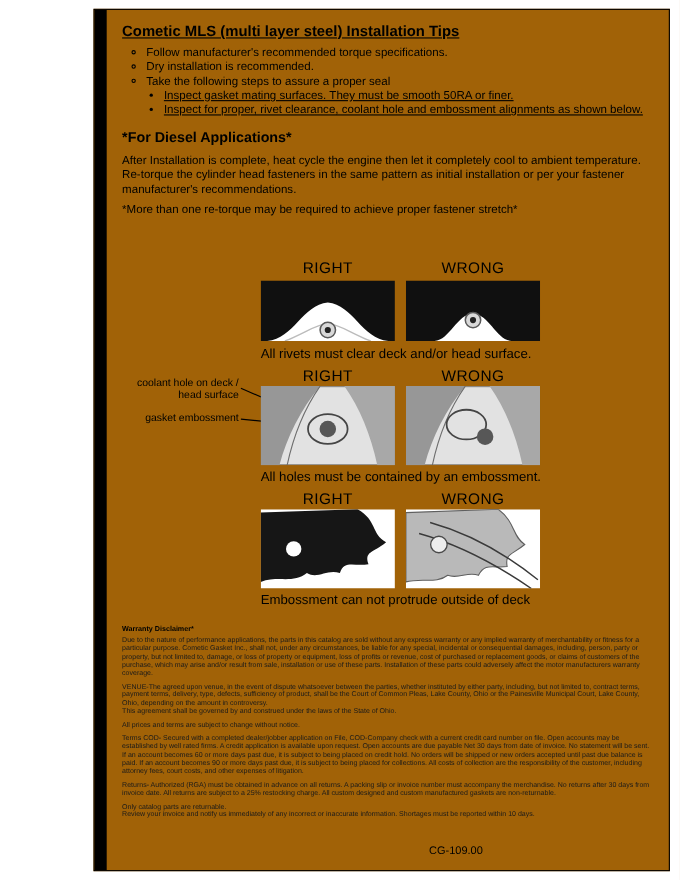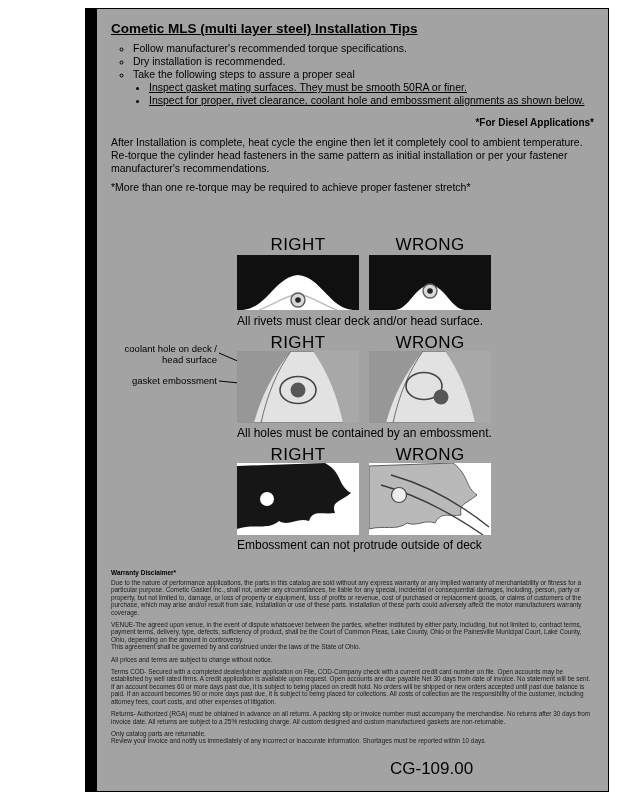--- a/index.html
+++ b/index.html
@@ -11,21 +11,21 @@
     font-family: "Liberation Sans", sans-serif;
     color: #000;
     overflow: hidden;
   }
   .page {
     position: relative;
     margin: 8px 0 0 85px;
     width: 522px;
     height: 782px;
     border: 1px solid #000;
-    background: #a3a3a3;
+    background: #a16207;
   }
   .spine {
     position: absolute;
     left: 0; top: 0; bottom: 0;
     width: 11px;
     background: #000;
   }
   .content {
     position: absolute;
     left: 11px; top: 0; right: 0; bottom: 0;
@@ -49,43 +49,42 @@
   .subbullets {
     margin: 0;
     padding-left: 16px;
     list-style-type: disc;
     font-size: 10.5px;
     line-height: 13px;
     text-decoration: underline;
   }
   .diesel {
     margin: 10px 0 0 0;
-    font-size: 10px;
+    font-size: 13px;
     font-weight: bold;
-    text-align: right;
   }
   .para {
     margin: 8px 0 0 0;
     font-size: 10.5px;
     line-height: 13px;
     width: 482px;
   }
   .note { margin-top: 6px; line-height: 12px; }
 
   .figures {
     position: absolute;
     left: 14px;
     top: 226px;
     width: 485px;
     height: 336px;
   }
   .fig-label {
     position: absolute;
     text-align: center;
-    font-size: 17px;
+    font-size: 14px;
     letter-spacing: 0.4px;
   }
   .fig-img {
     position: absolute;
     width: 122px;
     line-height: 0;
   }
   .fig-caption {
     position: absolute;
     font-size: 12px;
@@ -120,21 +119,21 @@
     font-size: 6.4px;
     line-height: 7.4px;
     color: #1a1a1a;
   }
   .disclaimer p.tight { margin-bottom: 0; }
 
   .footer-code {
     position: absolute;
     left: 293px;
     bottom: 12px;
-    font-size: 17px;
+    font-size: 10px;
   }
 </style>
 </head>
 <body>
 
 <div class="page">
   <div class="spine"></div>
   <div class="content">
 
     <h1 class="title">Cometic MLS (multi layer steel) Installation Tips</h1>

